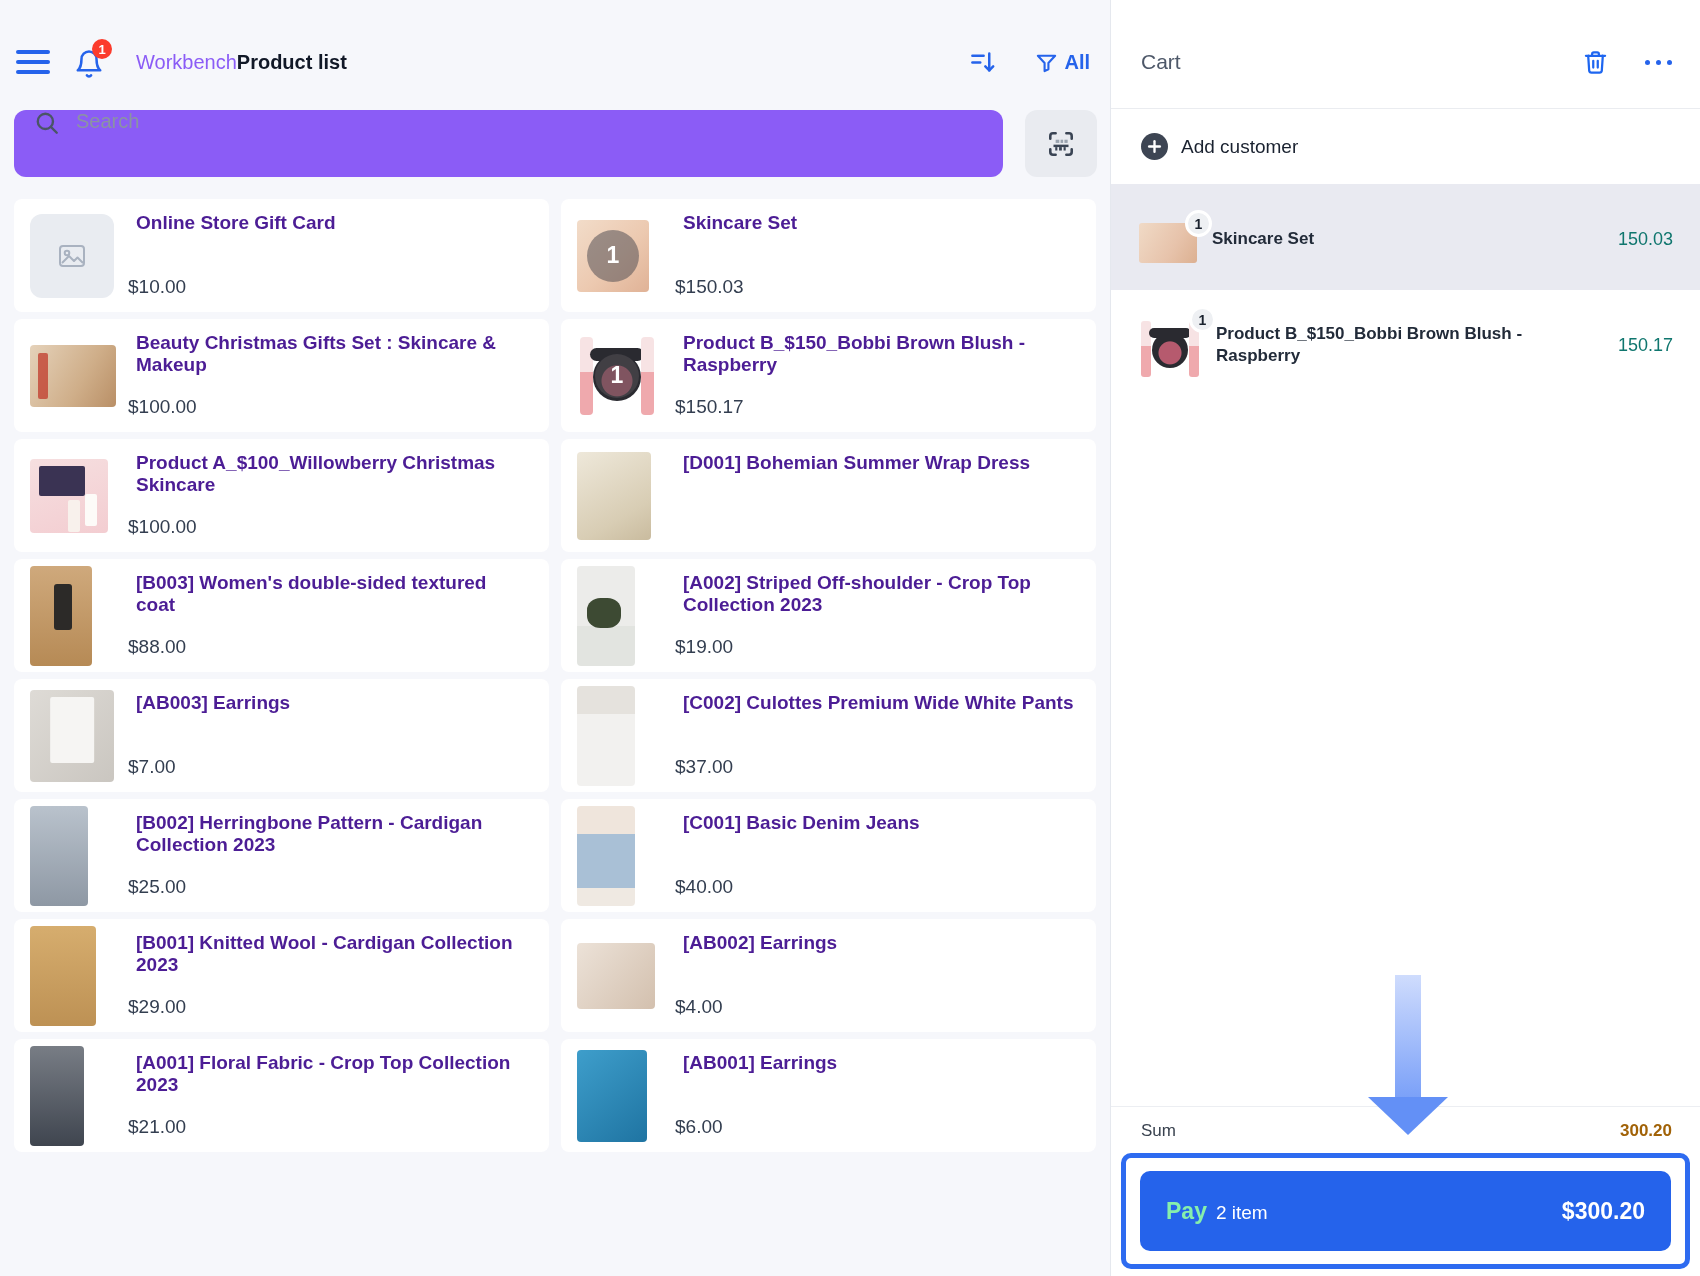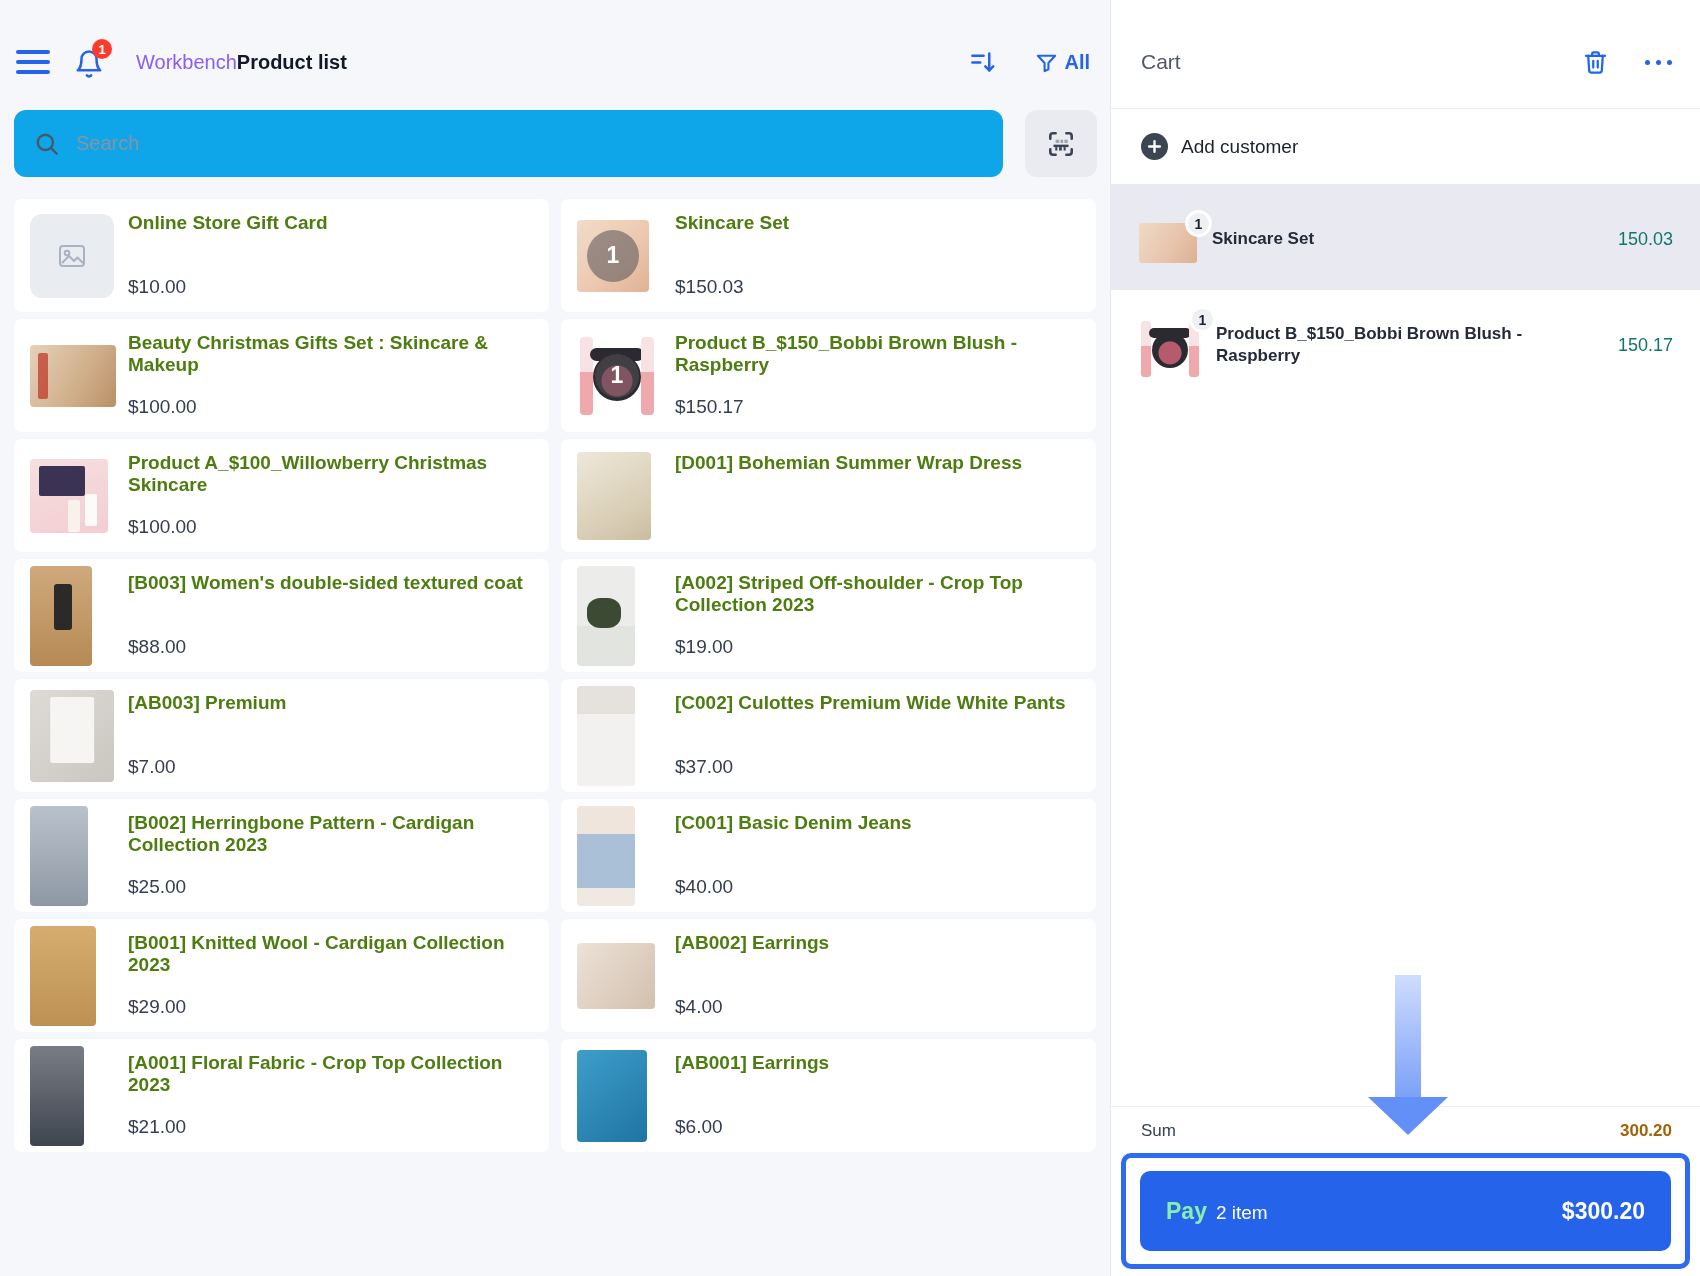--- a/index.html
+++ b/index.html
@@ -18,32 +18,32 @@
   .notifbadge { position:absolute; top:-6px; right:-2px; min-width:20px; height:20px; border-radius:10px;
     background:#fb3b2c; color:#fff; font-size:13px; font-weight:700; display:flex; align-items:center; justify-content:center; padding:0 5px; }
   .workbench { margin-left:26px; font-size:20px; color:#8b5cf6; font-weight:500; }
   .pagetitle { font-size:20px; color:#111827; font-weight:700; }
   .lheadspacer { flex:1; }
   .sortbtn { width:30px; height:30px; display:flex; align-items:center; justify-content:center; cursor:pointer; }
   .filterbtn { margin-left:38px; display:flex; align-items:center; gap:6px; cursor:pointer; }
   .filterlabel { color:#2563eb; font-size:20px; font-weight:600; }
 
   .searchrow { display:flex; padding:0 13px 0 14px; gap:22px; flex:none; }
-  .searchbar { flex:1; height:67px; background:#0ea5e9; border-radius:12px; display:flex; align-items:center; padding:0 10px 0 20px; }
+  .searchbar { flex:1; height:67px; background:#8b5cf6; border-radius:12px; display:flex; align-items:flex-start; padding:0 10px 0 20px; }
   .searchbar svg { flex:none; }
   .searchinput { flex:1; margin-left:16px; border:none; outline:none; background:transparent; font-family:"Liberation Sans",sans-serif;
     font-size:20px; color:#1f2937; }
   .searchinput::placeholder { color:#8b93a3; }
   .scanbtn { width:72px; height:67px; flex:none; background:#e9ebf0; border-radius:12px; display:flex; align-items:center; justify-content:center; cursor:pointer; }
 
   .grid { margin:22px 14px 0 14px; display:grid; grid-template-columns:1fr 1fr; column-gap:12px; row-gap:7px; grid-auto-rows:113px; }
   .card { background:#fff; border-radius:8px; display:flex; align-items:center; padding:0 16px; overflow:hidden; cursor:pointer; }
   .thumbcol { width:98px; flex:none; display:flex; align-items:center; }
   .cardtext { flex:1; align-self:stretch; display:flex; flex-direction:column; justify-content:space-between; padding:13px 6px 14px 0; }
-  .ptitle { font-size:19px; font-weight:700; color:#4d7c0f; line-height:1.18; }
+  .ptitle { font-size:19px; font-weight:700; color:#4c1d95; line-height:1.18;margin-left:8px; }
   .pprice { font-size:19px; color:#333e50; }
 
   
   .thumb { position:relative; border-radius:4px; flex:none; }
   .t-placeholder { width:84px; height:84px; border-radius:12px; background:#e9ecf1; display:flex; align-items:center; justify-content:center; }
   .t-skincare { width:72px; height:72px; background:linear-gradient(135deg,#f2dcc9,#ecc9b0 55%,#e0b296); }
   .t-gifts { width:86px; height:62px; background:linear-gradient(120deg,#e5d2ba,#cfae89 60%,#b98f66); }
   .t-gifts::after { content:""; position:absolute; left:8px; top:8px; width:10px; height:46px; background:#c0392b; opacity:.75; border-radius:2px; }
   .t-blush { width:80px; height:84px; background:#fff; }
   .t-blush::before,.t-blush::after { content:""; position:absolute; top:3px; bottom:3px; width:13px; border-radius:4px;
@@ -271,21 +271,21 @@
           <div class="cardtext">
             <div class="ptitle">[A002] Striped Off-shoulder - Crop Top Collection 2023</div>
             <div class="pprice">$19.00</div>
           </div>
         </div>
         <div class="card">
           <div class="thumbcol">
             <div class="thumb t-earrings3"></div>
           </div>
           <div class="cardtext">
-            <div class="ptitle">[AB003] Premium</div>
+            <div class="ptitle">[AB003] Earrings</div>
             <div class="pprice">$7.00</div>
           </div>
         </div>
         <div class="card">
           <div class="thumbcol">
             <div class="thumb t-pants"></div>
           </div>
           <div class="cardtext">
             <div class="ptitle">[C002] Culottes Premium Wide White Pants</div>
             <div class="pprice">$37.00</div>

